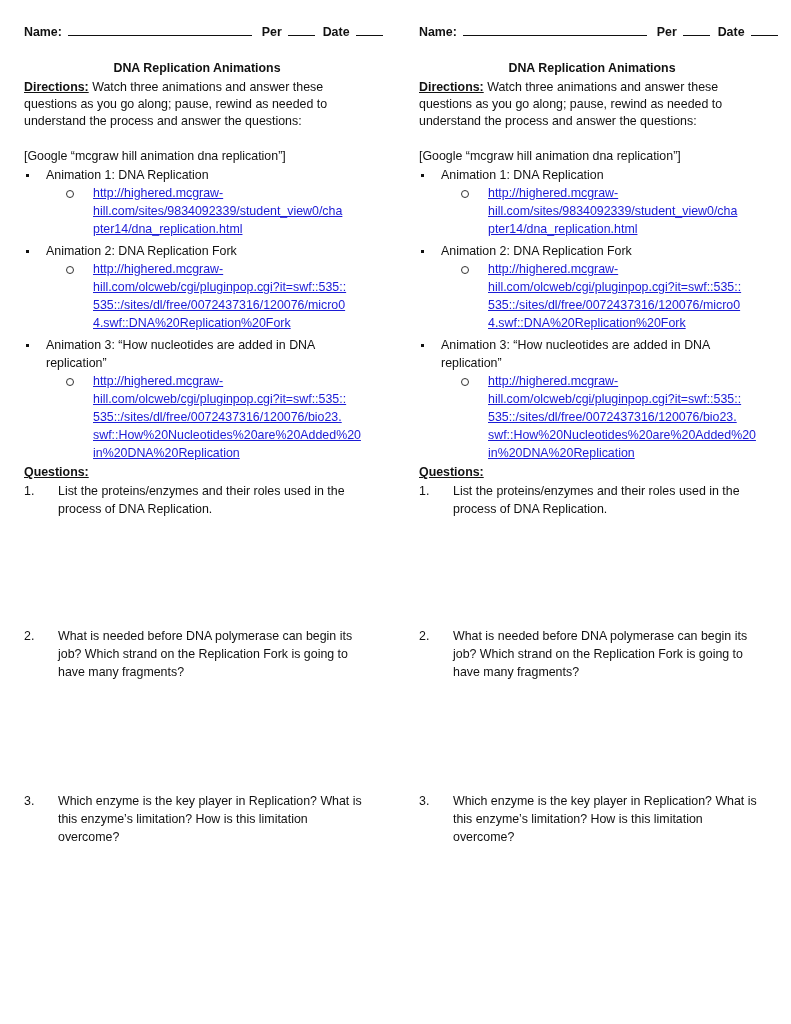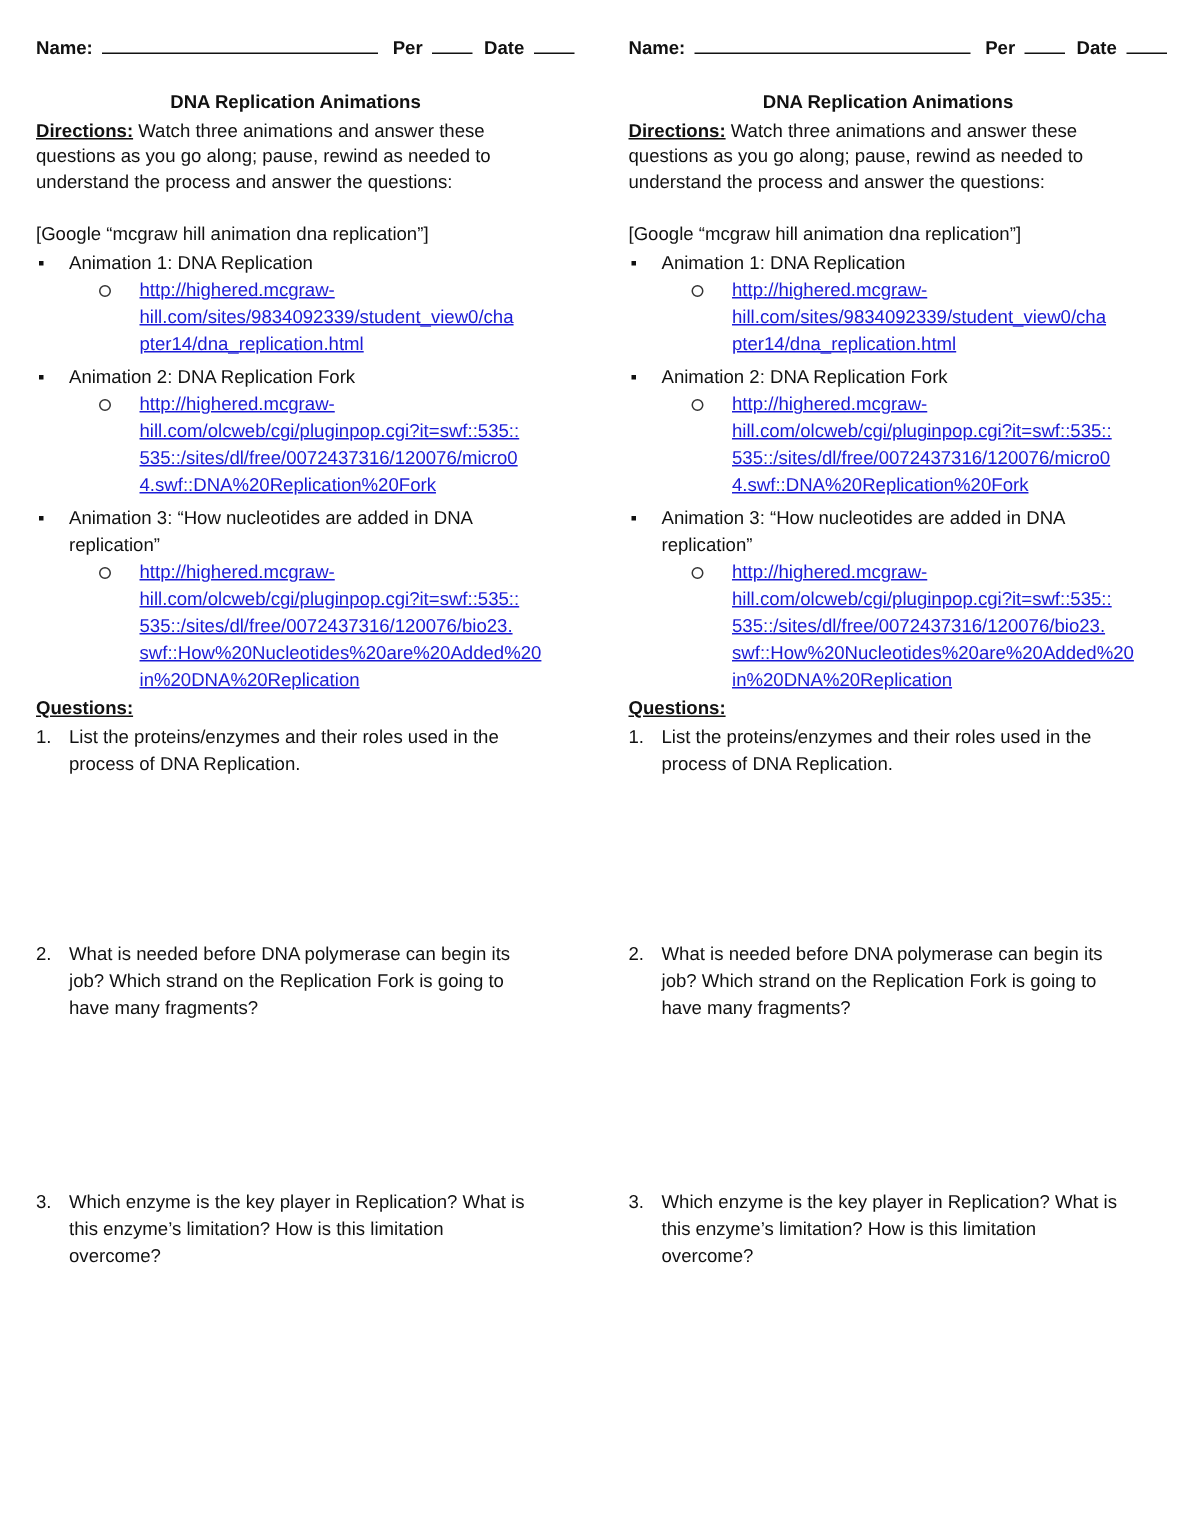--- a/index.html
+++ b/index.html
@@ -15,21 +15,21 @@
   .line { position: absolute; left: 0; white-space: nowrap; line-height: 18px; height: 18px; }
   .bold { font-weight: bold; }
   .u { text-decoration: underline; }
   .header-line { top: 23px; font-weight: bold; width: 346px; }
   .header-line .blank { display: inline-block; border-bottom: 1.2px solid #111; height: 12px; vertical-align: baseline; }
   .title { top: 59px; width: 346px; text-align: center; font-weight: bold; }
   .sq { display: inline-block; width: 3px; height: 3px; background: #111; position: absolute; left: 2px; top: 8px; }
   .circ { display: inline-block; width: 6px; height: 6px; border: 1px solid #333; border-radius: 50%; position: absolute; left: 42px; top: 6px; }
   a.link { color: #1b1bd6; text-decoration: underline; }
   .qnum { position: absolute; left: 0; }
-  .qtext { position: absolute; left: 22px; }
+  .qtext { position: absolute; left: 34px; }
 </style>
 </head>
 <body>
 
 <div class="col left">
   <div class="line header-line">
     <span>Name:</span>
     <span class="blank" style="width:184px;margin-left:3px;"></span>
     <span style="margin-left:6px;">Per</span>
     <span class="blank" style="width:27px;margin-left:3px;"></span>

